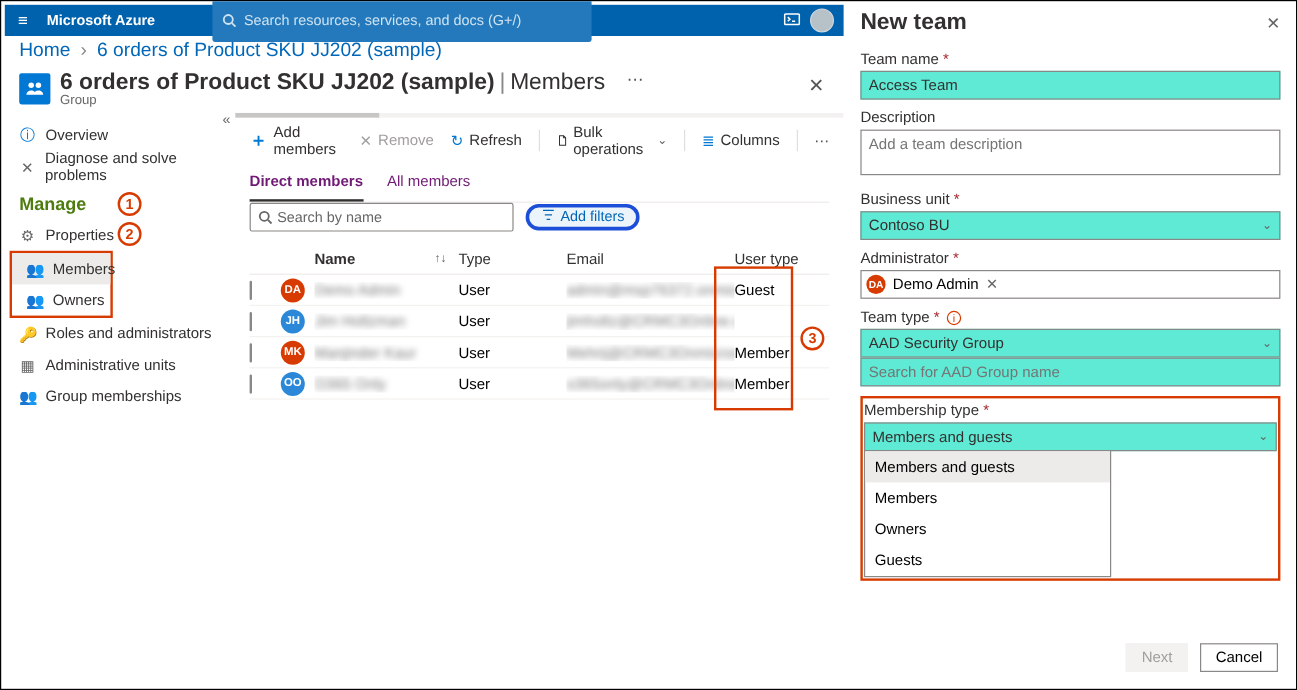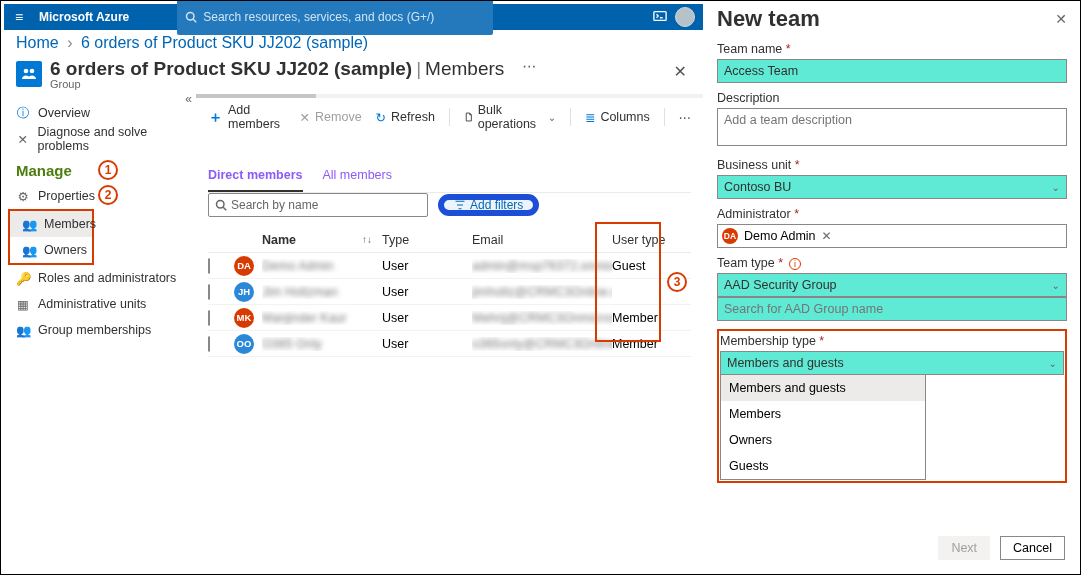--- a/index.html
+++ b/index.html
@@ -51,46 +51,46 @@
   .main .scrollbar-top { position:absolute; left:0; right:0; top:0; height:4px; background:#f3f2f1;}
   .main .sbthumb { position:absolute; left:0; top:0; height:4px; width:120px; background:#c8c6c4;}
   .cmdbar { display:flex; align-items:center; height:34px; gap:14px; font-size:12.5px; color:#323130; margin-top:6px; border-bottom:0; }
   .cmd { display:flex; align-items:center; gap:5px; cursor:pointer; }
   .cmd.disabled { color:#a19f9d; }
   .cmd .plus { color:#0078d4; font-weight:700; font-size:15px;}
   .divider { width:1px; height:18px; background:#e1dfdd; }
   .more { margin-left:auto; color:#555;}
 
   .tabs { display:flex; gap:20px; font-size:12.5px; margin-top:4px; border-bottom:1px solid #edebe9; }
-  .tab { padding:6px 0 8px 0; cursor:pointer; color:#8b5cf6;margin-top:24px;}
+  .tab { padding:6px 0 8px 0; cursor:pointer; color:#701a75;}
   .tab.active { border-bottom:2px solid #323130; font-weight:600;}
 
   .filterrow { display:flex; align-items:center; gap:10px; margin-top:0;}
   .searchbyname { width:220px; height:24px; border:1px solid #8a8886; border-radius:2px; display:flex; align-items:center; padding:0 6px; font-size:12px; color:#666;}
-  .addfilters { border:6px solid #1d4ed8; background:#ecf4fb; border-radius:12px; height:22px; padding:0 10px; font-size:12px; color:#0067b8; display:flex; align-items:center; gap:4px; cursor:pointer;}
+  .addfilters { border:3px solid #1d4ed8; background:#ecf4fb; border-radius:12px; height:22px; padding:0 10px; font-size:12px; color:#0067b8; display:flex; gap:4px; cursor:pointer;}
 
   
   .tbl { margin-top:10px; font-size:12.5px; }
   .thd, .trw { display:grid; grid-template-columns:26px 28px 100px 20px 90px 140px 80px; align-items:center; height:26px; }
   .thd { color:#323130; font-weight:400; border-bottom:1px solid #edebe9;}
   .thd .hname { font-weight:600;}
   .trw { border-bottom:1px solid #f3f2f1;}
   .cb { width:14px; height:14px; border:1px solid #8a8886; border-radius:2px; }
   .usercircle { width:20px; height:20px; border-radius:50%; display:flex; align-items:center; justify-content:center; color:#fff; font-size:9.5px; font-weight:600;}
   .blur { color:transparent; text-shadow:0 0 5px rgba(0,0,0,.55); user-select:none; white-space:nowrap; overflow:hidden;}
   .sortarr { color:#666; font-size:10px;}
 
   .usertype-red { position:absolute; border:2px solid #d83b01; }
   .callout3 { position:absolute; }
   .callout-members { position:absolute; left:94px; top:156px;}
   .callout-owners  { position:absolute; left:94px; top:181px;}
 
   
   .rp-head { display:flex; align-items:center; height:30px; }
-  .rp-head h2 { font-size:22px; font-weight:600; color:#323130;}
+  .rp-head h2 { font-size:19px; font-weight:600; color:#323130;}
   .rp-head .x { margin-left:auto; color:#666; cursor:pointer; font-size:14px;}
   .fld-label { font-size:12.5px; color:#323130; margin-top:8px; margin-bottom:3px;}
   .req { color:#a4262c; }
   .fld-input, .fld-select { width:100%; height:24px; border:1px solid #8a8886; font-size:12.5px; padding:0 6px; color:#323130; background:#5eead4;}
   .fld-textarea { width:100%; height:38px; border:1px solid #8a8886; font-size:12.5px; padding:4px 6px; color:#666; resize:none;}
   .fld-select { display:flex; align-items:center; justify-content:space-between;}
   .chev { color:#666; font-size:10px;}
   .info { width:12px; height:12px; border:1px solid #d83b01; color:#d83b01; border-radius:50%; font-size:9px; display:inline-flex; align-items:center; justify-content:center; margin-left:6px;}
   .admin-chip { width:100%; height:24px; border:1px solid #8a8886; display:flex; align-items:center; font-size:12.5px; padding:0 4px; gap:6px;}
   .admin-chip .da { width:16px; height:16px; border-radius:50%; background:#d83b01; color:#fff; font-size:8.5px; font-weight:600; display:flex; align-items:center; justify-content:center;}

